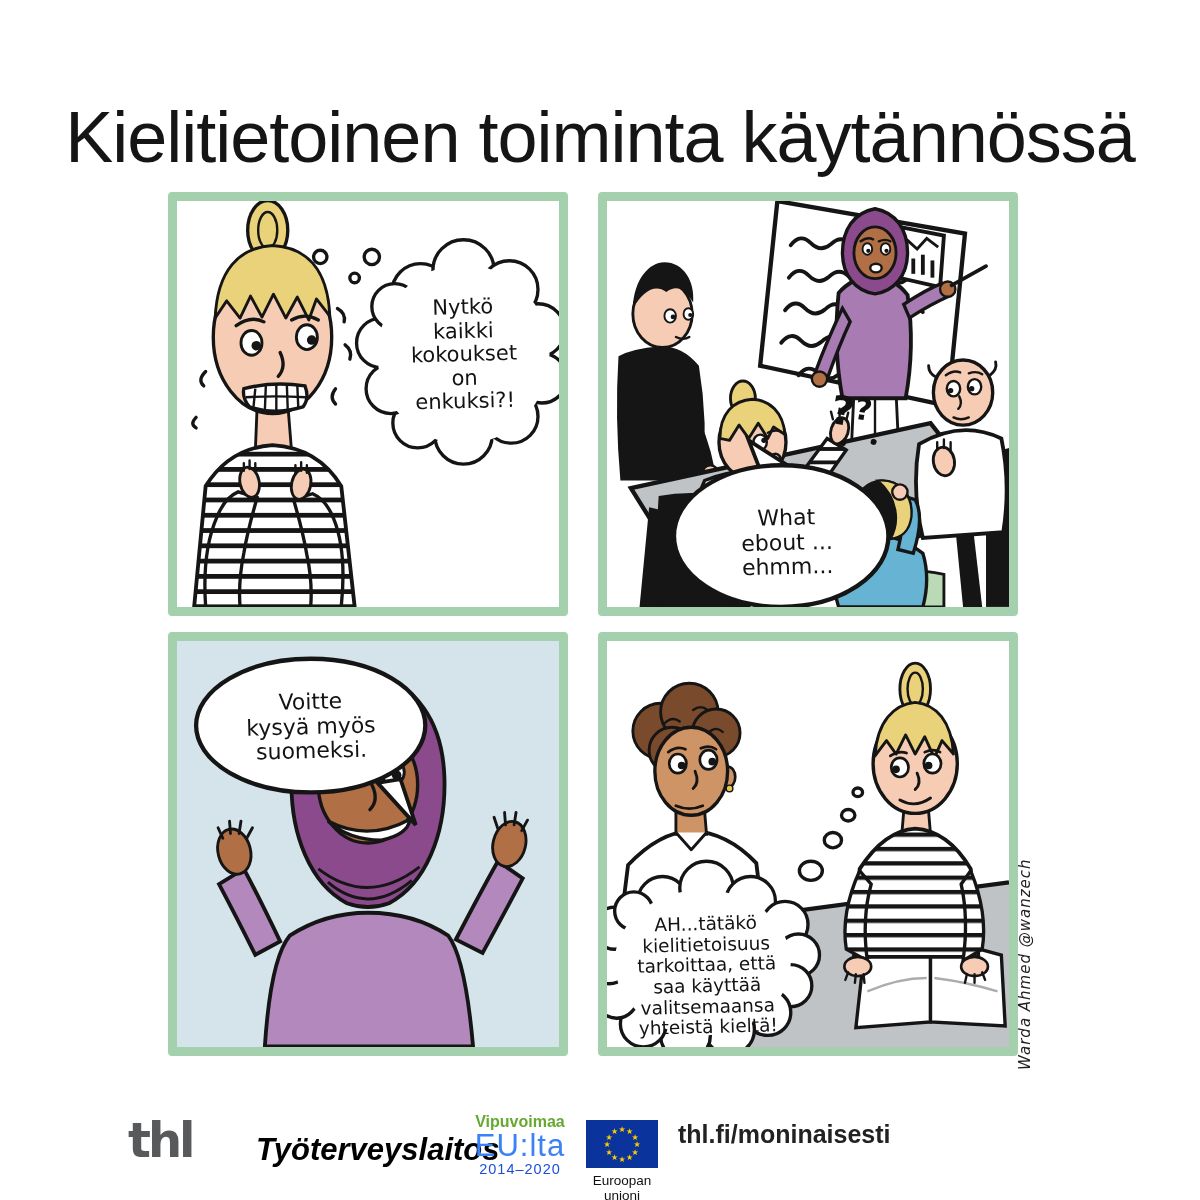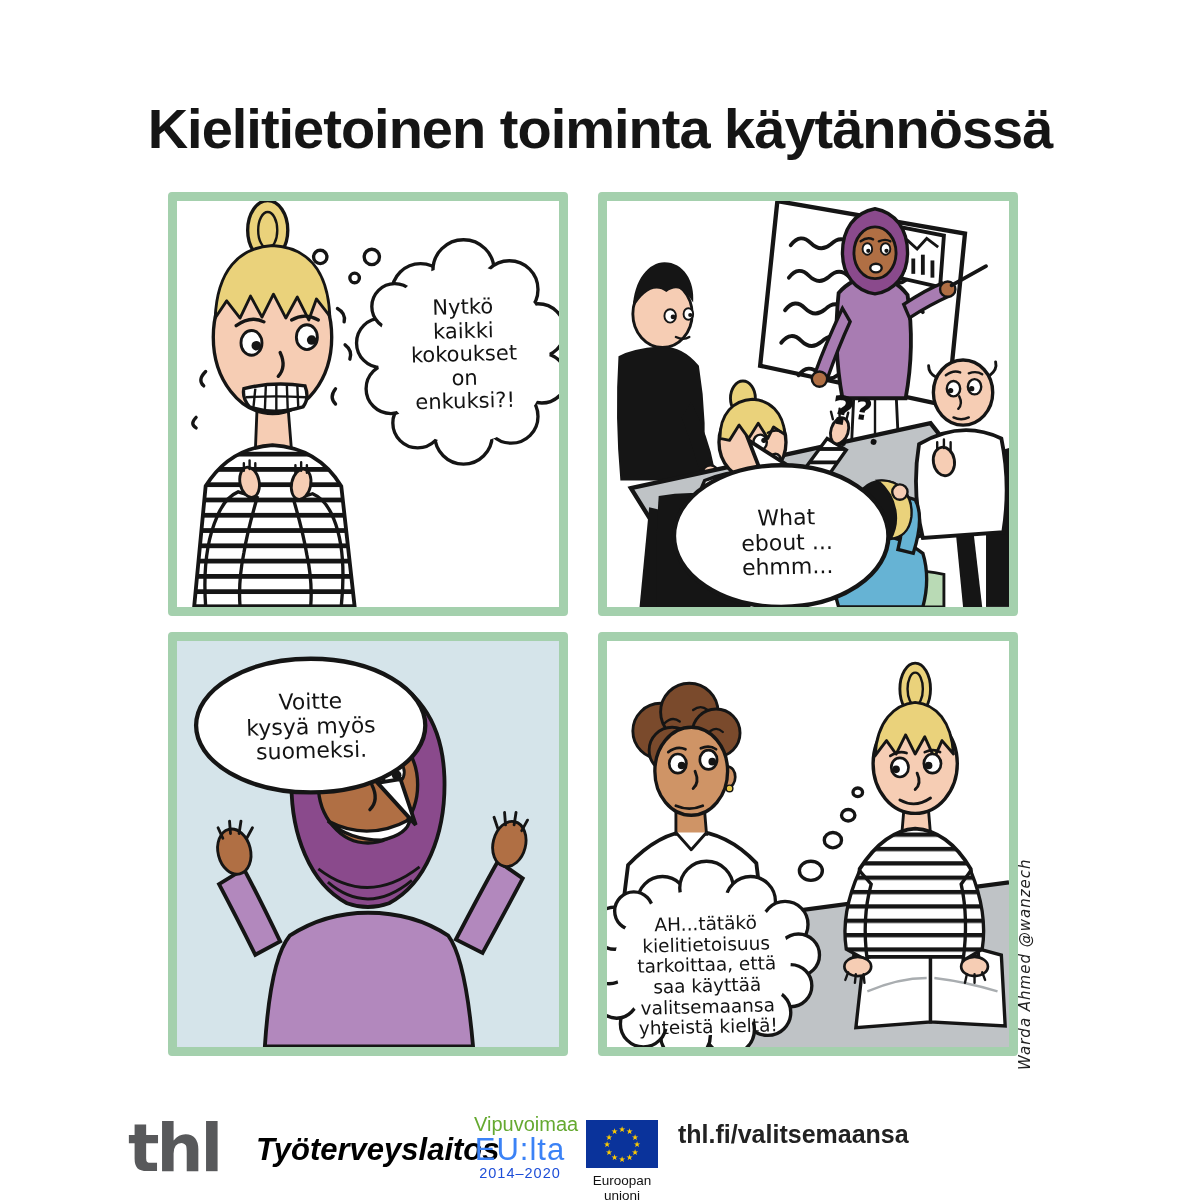--- a/index.html
+++ b/index.html
@@ -1,21 +1,21 @@
 <!DOCTYPE html>
 <html><head>
 <meta charset="utf-8">
 <style>
   html,body{margin:0;padding:0;background:#ffffff;}
   #page{position:relative;width:1200px;height:1200px;background:#ffffff;overflow:hidden;
         font-family:"Liberation Sans",sans-serif;color:#111;}
 
   
   .title{position:absolute;left:0;top:96px;width:1200px;text-align:center;
-         font-size:56px;font-weight:bold;letter-spacing:-1px;color:#151515;
+         font-size:72px;font-weight:normal;letter-spacing:-1px;color:#151515;
          font-family:"Liberation Sans",sans-serif;}
 
   
   .panel{position:absolute;border:9px solid #a4d0ad;border-radius:4px;background:#fff;box-sizing:border-box;}
   #panel1{left:168px;top:192px;width:400px;height:424px;}
   #panel2{left:598px;top:192px;width:420px;height:424px;}
   #panel3{left:168px;top:632px;width:400px;height:424px;background:#d5e4ea;}
   #panel4{left:598px;top:632px;width:420px;height:424px;}
   .panel svg{position:absolute;left:0;top:0;width:100%;height:100%;}
 
@@ -36,26 +36,26 @@
   .qdot{position:absolute;width:6px;height:6px;border-radius:50%;background:#111;}
 
   
   .signature{position:absolute;left:1016px;top:858px;height:212px;
              writing-mode:vertical-rl;transform:rotate(180deg);
              font-family:"DejaVu Sans",sans-serif;font-style:italic;font-size:15px;color:#222;
              letter-spacing:1px;}
 
   
   .footer{position:absolute;left:0;top:1108px;width:1200px;height:92px;}
-  .thl-logo{position:absolute;left:128px;top:8px;font-size:66px;font-weight:bold;
+  .thl-logo{position:absolute;left:128px;top:8px;font-size:48px;font-weight:bold;
             color:#58595b;letter-spacing:-3px;font-family:"DejaVu Sans",sans-serif;line-height:1;}
   .ttl-logo{position:absolute;left:256px;top:24px;font-size:31px;font-weight:bold;
             color:#000000;font-family:"Liberation Sans",sans-serif;font-style:italic;}
   .vipu{position:absolute;left:474px;top:6px;width:92px;text-align:center;line-height:1.02;}
-  .vipu .v1{font-size:20px;font-weight:normal;color:#65a930;}
+  .vipu .v1{font-size:16px;font-weight:bold;color:#65a930;}
   .vipu .v2{font-size:31px;font-weight:normal;color:#3b82f6;letter-spacing:1px;}
   .vipu .v3{font-size:14.5px;color:#1d4ed8;letter-spacing:1px;}
   .euflag{position:absolute;left:585px;top:12px;width:74px;text-align:center;}
   .euflag .f1{font-size:13.5px;color:#111;margin-top:2px;line-height:1.1;}
   .source{position:absolute;left:678px;top:10px;font-size:25px;color:#2e2e2e;line-height:1.28;
           font-family:"Liberation Sans",sans-serif;}
   .source .s2{font-weight:bold;color:#222;}
 </style>
 </head>
 <body>
@@ -426,17 +426,17 @@
             <text x="23" y="34.5">★</text>
           <text x="21" y="27">★</text>
             <text x="23" y="19.5">★</text>
             <text x="28.5" y="14">★</text>
         </g>
       </svg>
       <div class="f1">Euroopan unioni</div>
       
     </div>
     <div class="source">
-      <div class="s2">thl.fi/valitsemaansa</div>
+      <div class="s2">thl.fi/moninaisesti</div>
     </div>
   </div>
 
 </div>
 
 </body></html>

